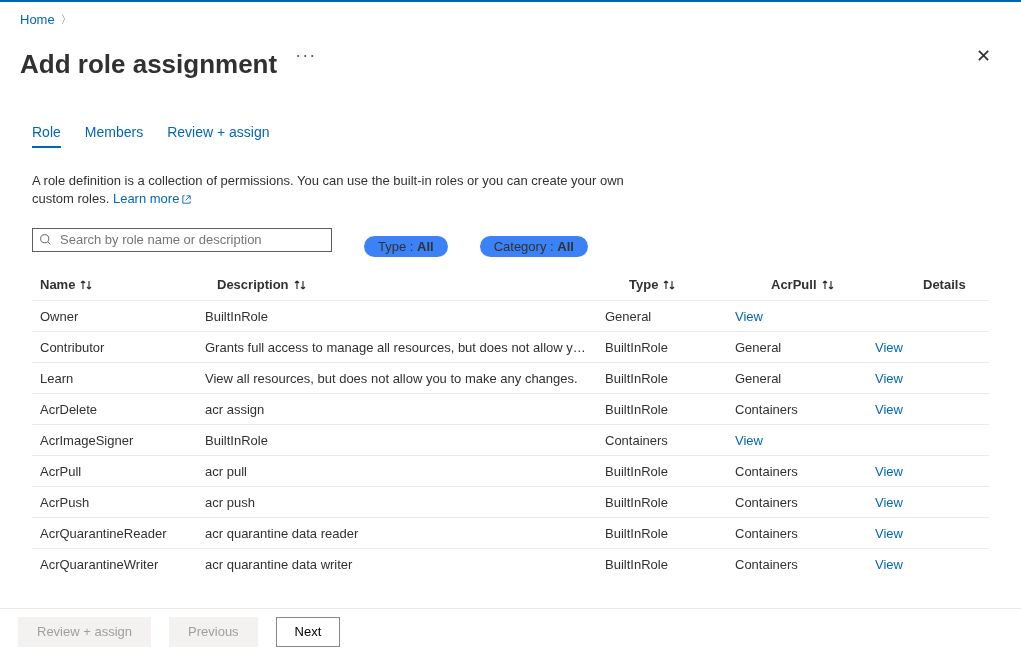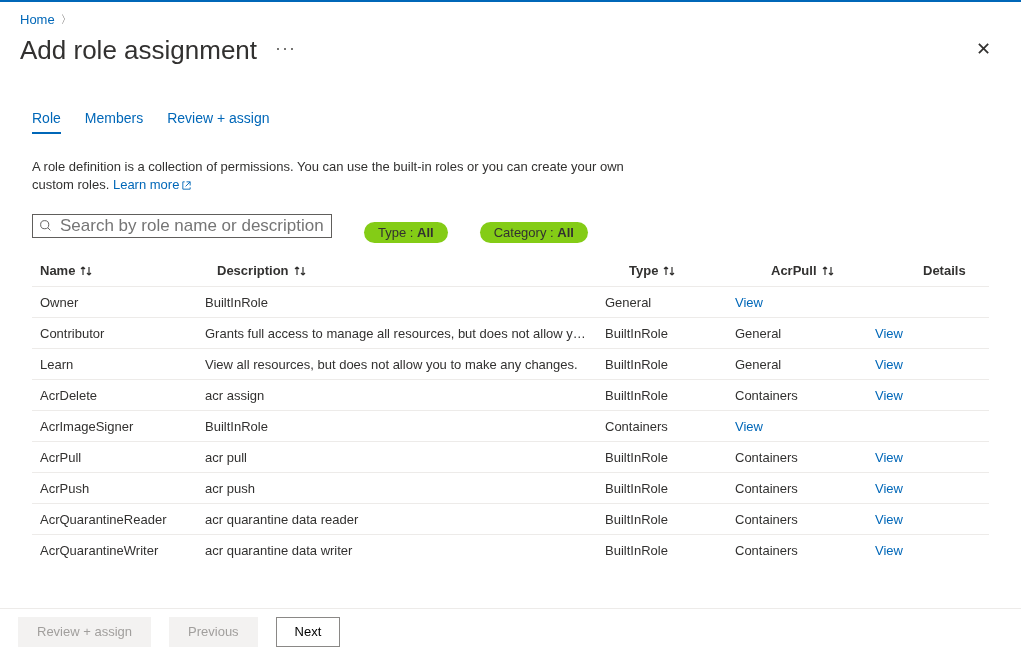--- a/index.html
+++ b/index.html
@@ -24,21 +24,21 @@
   }
   .breadcrumb a { color: #0067b8; text-decoration: none; cursor: pointer; }
   .breadcrumb .chev { color: #605e5c; font-size: 11px; }
   .header-row {
     display: flex;
     align-items: center;
     justify-content: space-between;
     padding: 4px 20px 0 20px;
   }
   .title-wrap { display:flex; align-items:center; gap:12px; }
-  h1 { font-size: 26px; font-weight: 400; margin: 4px 0 0 0; }
+  h1 { font-size: 26px; font-weight: 700; margin: 18px 0 0 0; }
   .ellipsis {
     color:#605e5c; font-size:18px; padding:4px 6px; cursor:pointer;
     letter-spacing:1px;
   }
   .close-x {
     font-size:18px; font-weight:300; color:#323130; cursor:pointer;
     padding:6px 10px;
   }
   .panel {
     padding: 0 32px;
@@ -78,24 +78,24 @@
     display:flex;
     align-items:center;
     gap:6px;
     border:1px solid #605e5c;
     width: 300px;
     height: 24px;
     padding: 0 6px;
   }
   .search-box svg { width:13px; height:13px; color:#605e5c; }
   .search-box input {
-    border:none; outline:none; flex:1; font-size:17px; font-family:inherit;
+    border:none; outline:none; flex:1; font-size:13px; font-family:inherit;
   }
   .pill {
-    background:#84cc16;
+    background:#3b82f6;
     border-radius: 14px;
     padding: 3px 14px;
     font-size:13px;
     cursor:pointer;
     color:#323130;
     margin-top:14px;
   }
   .pill b { font-weight:600; }
   .table { width: 100%; }
   .thead, .trow {

